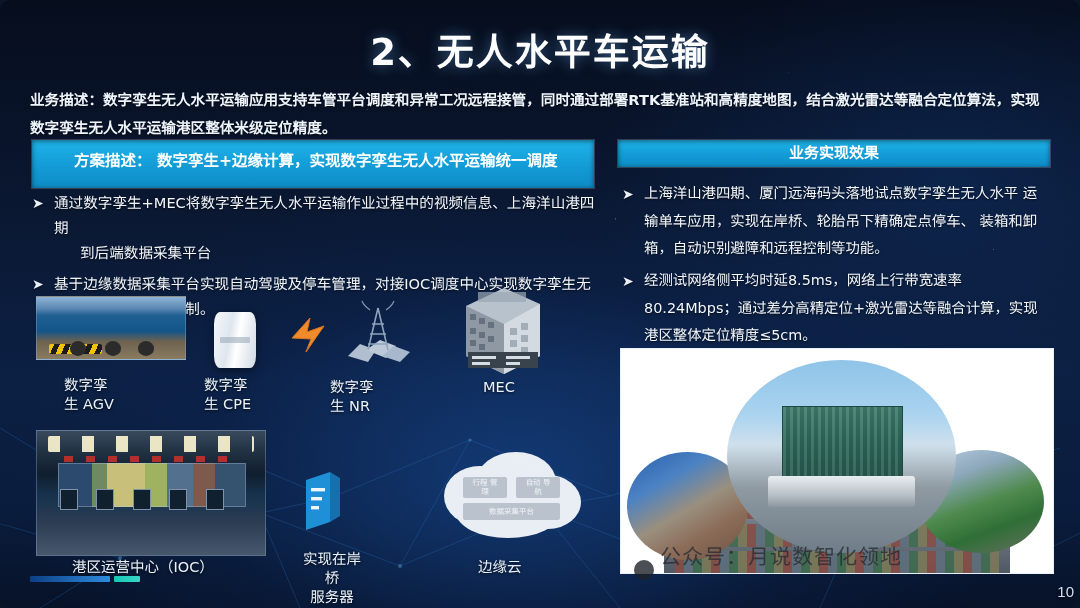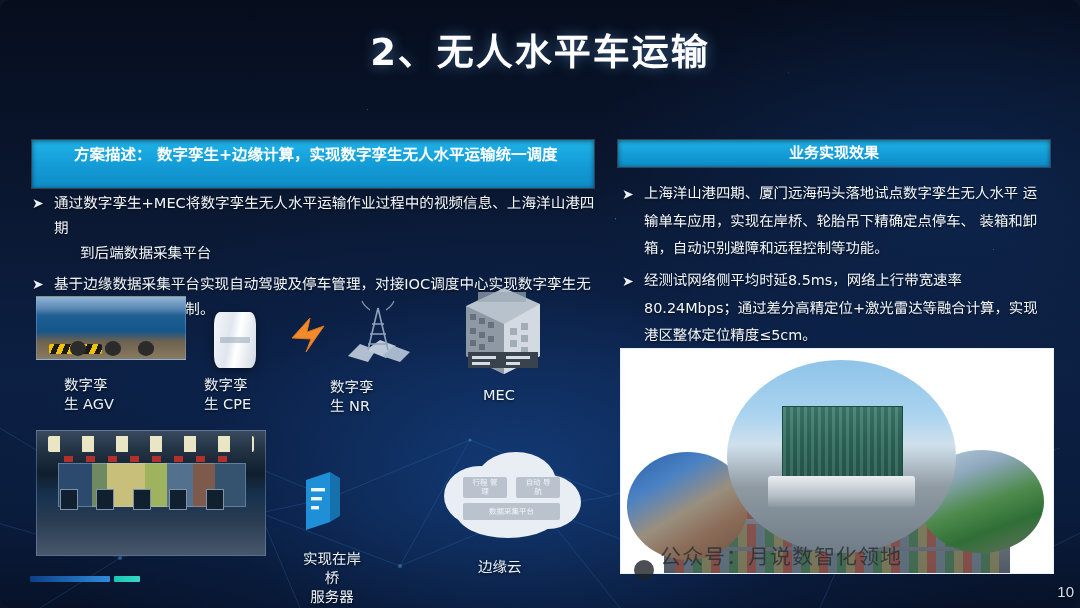--- a/index.html
+++ b/index.html
@@ -46,21 +46,21 @@
     text-shadow:0 1px 2px rgba(0,0,0,.65);
     font-family:"DejaVu Sans","Liberation Sans",sans-serif;
   }
   .banner{
     position:absolute;color:#ffffff;font-weight:bold;
     background:linear-gradient(180deg,#1FB3E8 0%,#139BD6 55%,#0E8CC6 100%);
     box-shadow:0 1px 5px rgba(0,0,0,.5) inset, 0 0 0 1px rgba(255,255,255,.18);
     font-family:"DejaVu Sans","Liberation Sans",sans-serif;
   }
   #plan-banner{left:32px;top:140px;width:562px;height:48px;
-    font-size:15.5px;line-height:1.55;padding:3px 6px 0 42px;box-sizing:border-box;}
+    font-size:15.5px;line-height:1.55;padding:9px 6px 0 42px;box-sizing:border-box;}
   #effect-banner{left:618px;top:140px;width:432px;height:27px;
     font-size:15px;line-height:27px;text-align:center;}
   .bullets{position:absolute;font-family:"DejaVu Sans","Liberation Sans",sans-serif;}
   #left-bullets{left:30px;top:190px;width:570px;}
   #right-bullets{left:620px;top:180px;width:430px;}
   .bullet{position:relative;padding-left:24px;margin-bottom:6px;
     color:#f2f7fd;font-size:14.6px;line-height:1.72;text-shadow:0 1px 2px rgba(0,0,0,.7);}
   #right-bullets .bullet{font-size:14.4px;line-height:1.92;margin-bottom:4px;}
   .arrowmark{position:absolute;left:2px;top:1px;color:#e8f1fb;font-size:14px;font-weight:bold;}
   .indent{display:block;padding-left:26px;}
@@ -97,21 +97,21 @@
   #cloud-icon{left:432px;top:450px;width:156px;height:96px;}
   .cl-box{position:absolute;background:rgba(176,186,196,.82);border-radius:2px;
     color:#f1f4f8;font-size:7.5px;line-height:1.22;text-align:center;
     display:flex;align-items:center;justify-content:center;padding:8px;box-sizing:border-box;
     font-family:"DejaVu Sans","Liberation Sans",sans-serif;}
   .lbl{position:absolute;color:#e9f1fa;font-size:14.5px;line-height:1.32;
     text-shadow:0 1px 3px rgba(0,0,0,.8);font-family:"DejaVu Sans","Liberation Sans",sans-serif;}
   #lbl-agv{left:64px;top:376px;width:90px;}
   #lbl-cpe{left:204px;top:376px;width:90px;}
   #lbl-nr{left:330px;top:378px;width:90px;}
-  #lbl-mec{left:483px;top:386px;}
+  #lbl-mec{left:483px;top:378px;}
   #lbl-ioc{left:72px;top:558px;}
   #lbl-platform{left:297px;top:550px;width:70px;text-align:center;line-height:1.3;}
   #lbl-edge{left:478px;top:558px;}
   .ioc-bar{position:absolute;left:30px;top:576px;width:80px;height:6px;
     background:linear-gradient(90deg,#0c3f86,#2f8bdd);border-radius:1px;}
   .ioc-bar2{position:absolute;left:114px;top:576px;width:26px;height:6px;
     background:linear-gradient(90deg,#18c6b6,#37d8c6);border-radius:1px;}
   #right-collage{left:620px;top:348px;width:432px;height:224px;background:#ffffff;
     border:1px solid rgba(190,215,240,.35);}
   .ell{position:absolute;border-radius:50%;overflow:hidden;}
@@ -162,20 +162,21 @@
         <circle cx="700" cy="262" r="2"></circle>
         <circle cx="860" cy="208" r="2"></circle>
       <circle cx="210" cy="140" r="1.6"></circle>
         <circle cx="470" cy="132" r="1.6"></circle>
         <circle cx="760" cy="138" r="1.6"></circle>
     </g>
   </svg>
 
   <div class="title">2、无人水平车运输</div>
 
+  <div class="desc"><span>业务描述：</span><span>数字孪生无人水平运输应用支持车管平台调度和异常工况远程接管，同时通过部署RTK基准站和高精度地图，结合激光雷达等融合定位算法，实现数字孪生无人水平运输港区整体米级定位精度。</span></div>
 
   <div class="banner" id="plan-banner">方案描述：  数字孪生+边缘计算，实现数字孪生无人水平运输统一调度</div>
 
   <div class="bullets" id="left-bullets">
     <div class="bullet">
       <span class="arrowmark">➤</span>
       <span>通过数字孪生+MEC将数字孪生无人水平运输作业过程中的视频信息、上海洋山港四期</span>
       <span class="indent">到后端数据采集平台</span>
     </div>
     <div class="bullet">
@@ -301,20 +302,21 @@
     <div class="mon" style="left:74%"></div>
   </div>
 
   <div class="lbl" id="lbl-agv" style="white-space:pre-line">数字孪
 生 AGV</div>
   <div class="lbl" id="lbl-cpe" style="white-space:pre-line">数字孪
 生 CPE</div>
   <div class="lbl" id="lbl-nr" style="white-space:pre-line">数字孪
 生 NR</div>
   <div class="lbl" id="lbl-mec">MEC</div>
+  <div class="lbl" id="lbl-ioc">港区运营中心（IOC）</div>
   <div class="lbl" id="lbl-platform" style="white-space:pre-line">实现在岸桥
 服务器</div>
   <div class="lbl" id="lbl-edge">边缘云</div>
   <div class="ioc-bar"></div>
   <div class="ioc-bar2"></div>
 
   <div class="ph" id="right-collage">
     <div class="collage-bottom">
       <div class="stack-row" style="top:8%"></div>
       <div class="stack-row" style="top:42%"></div>

